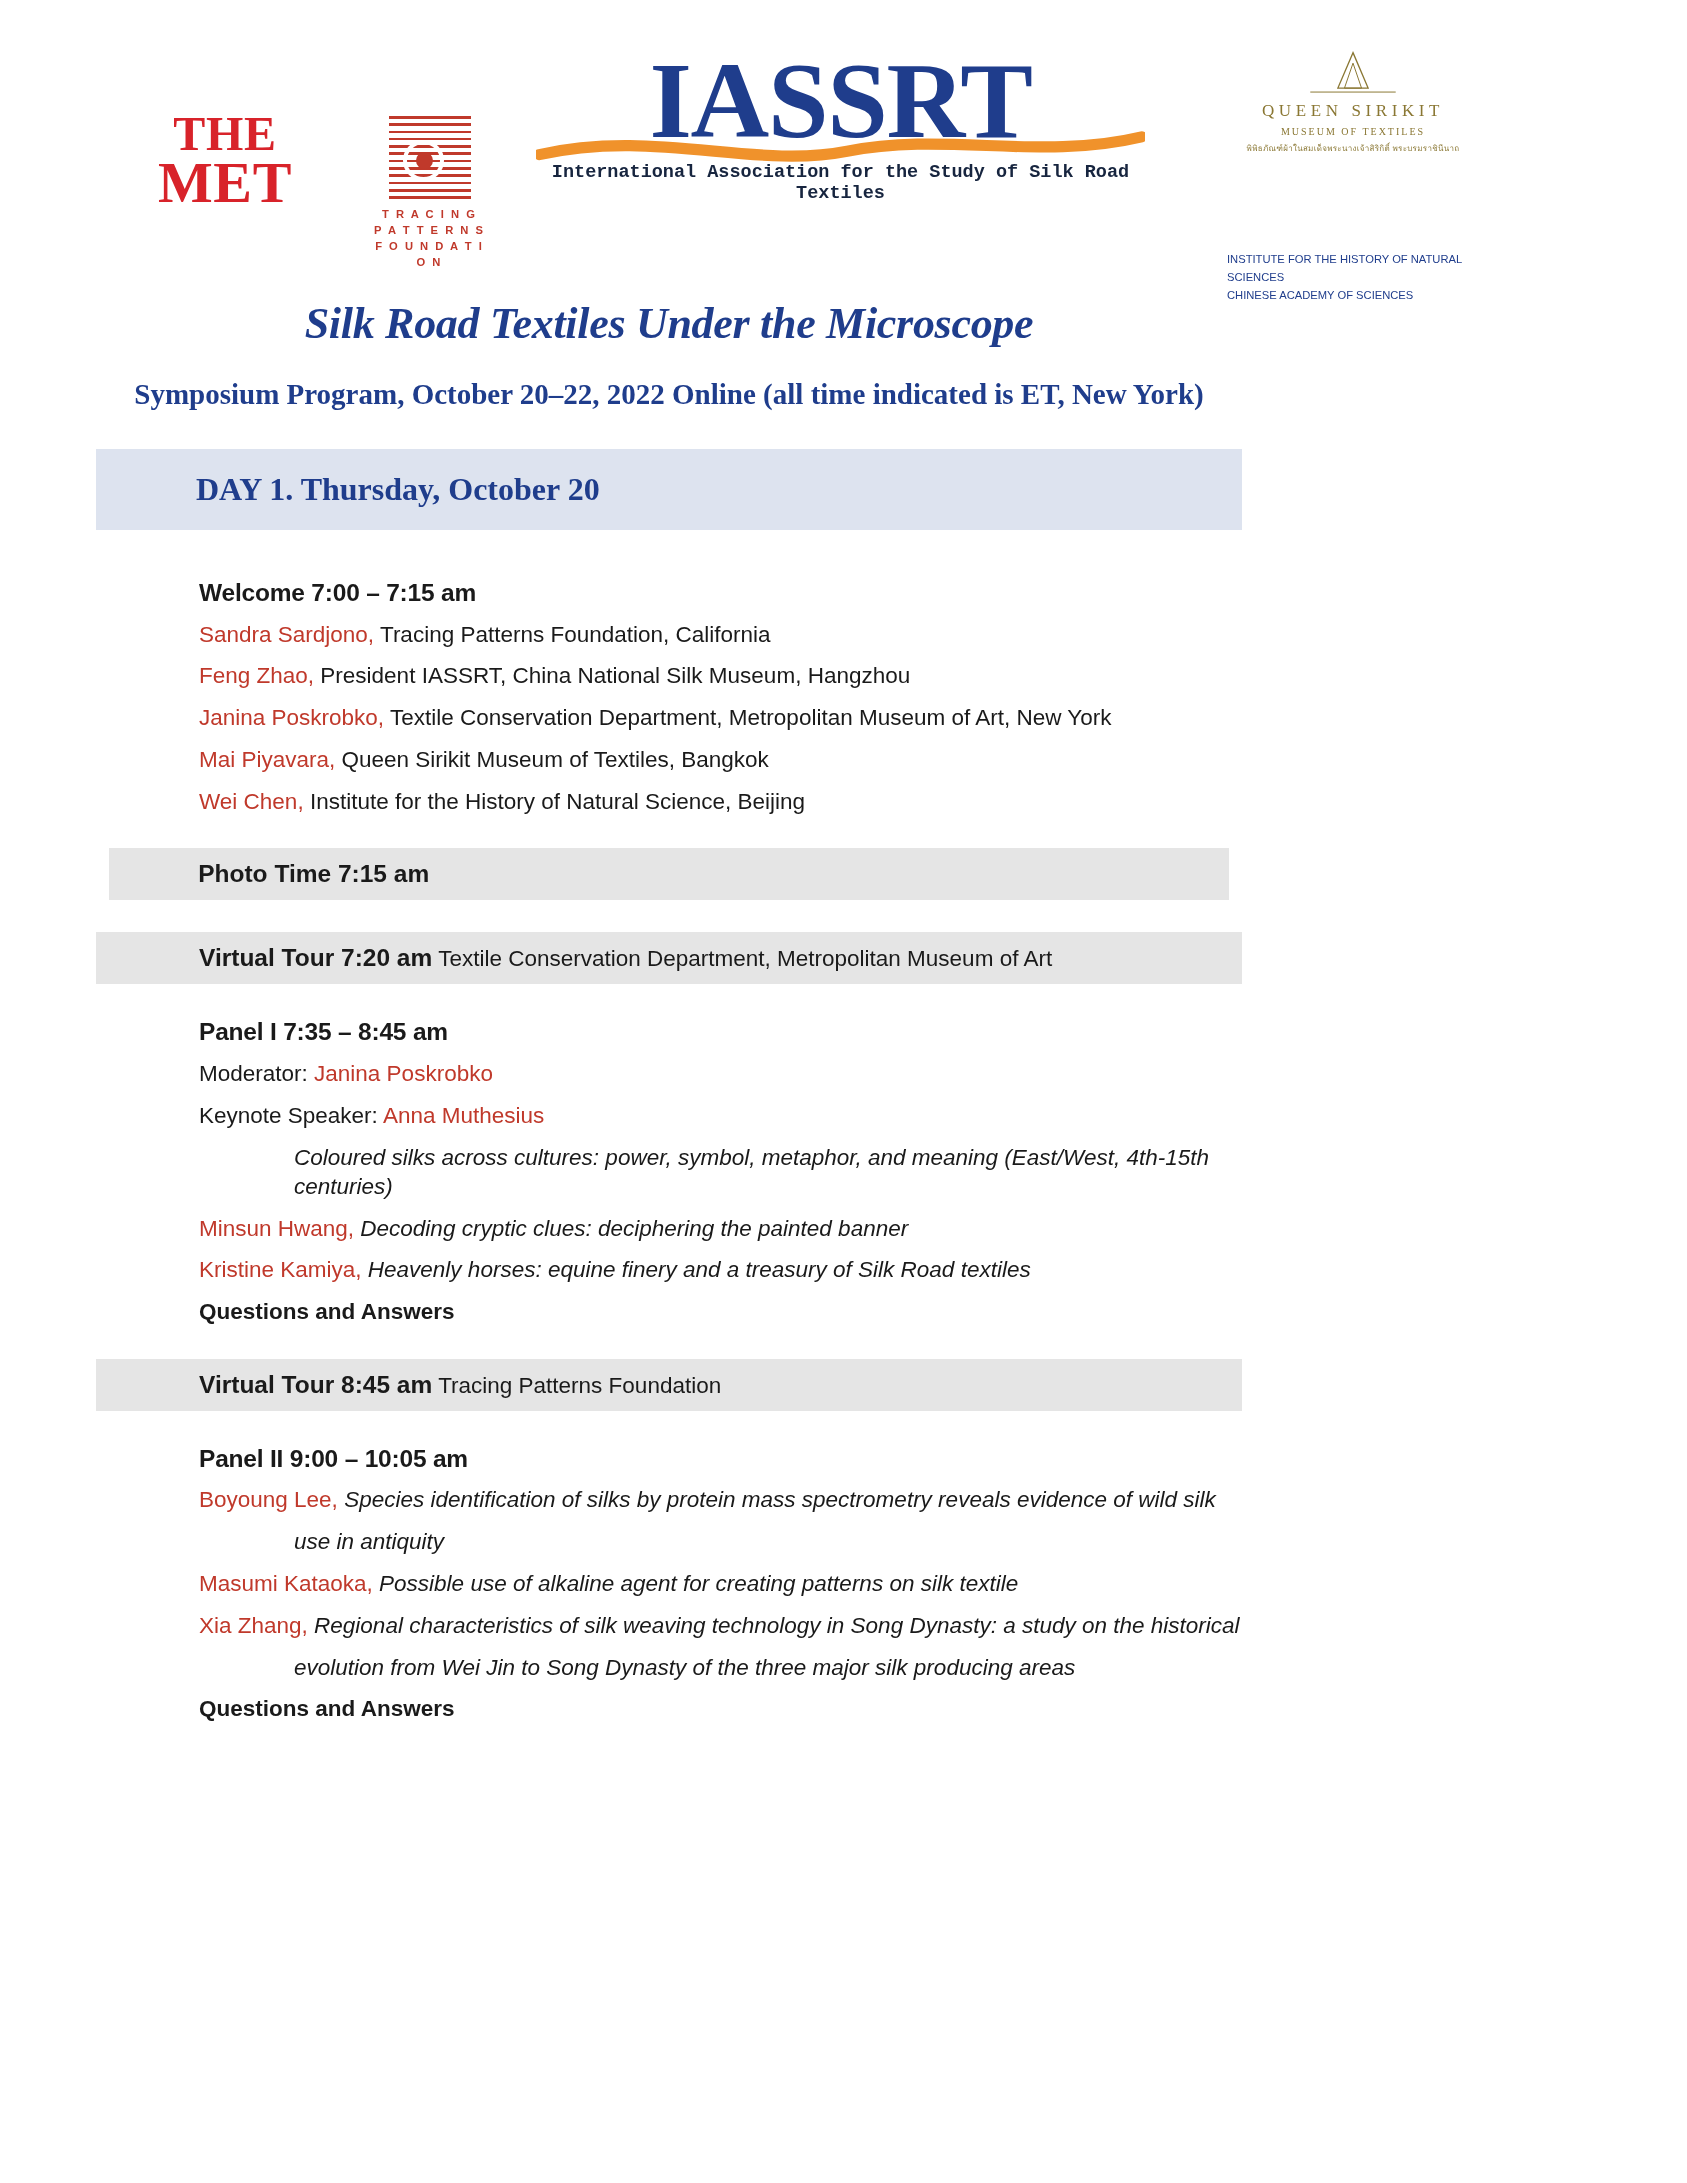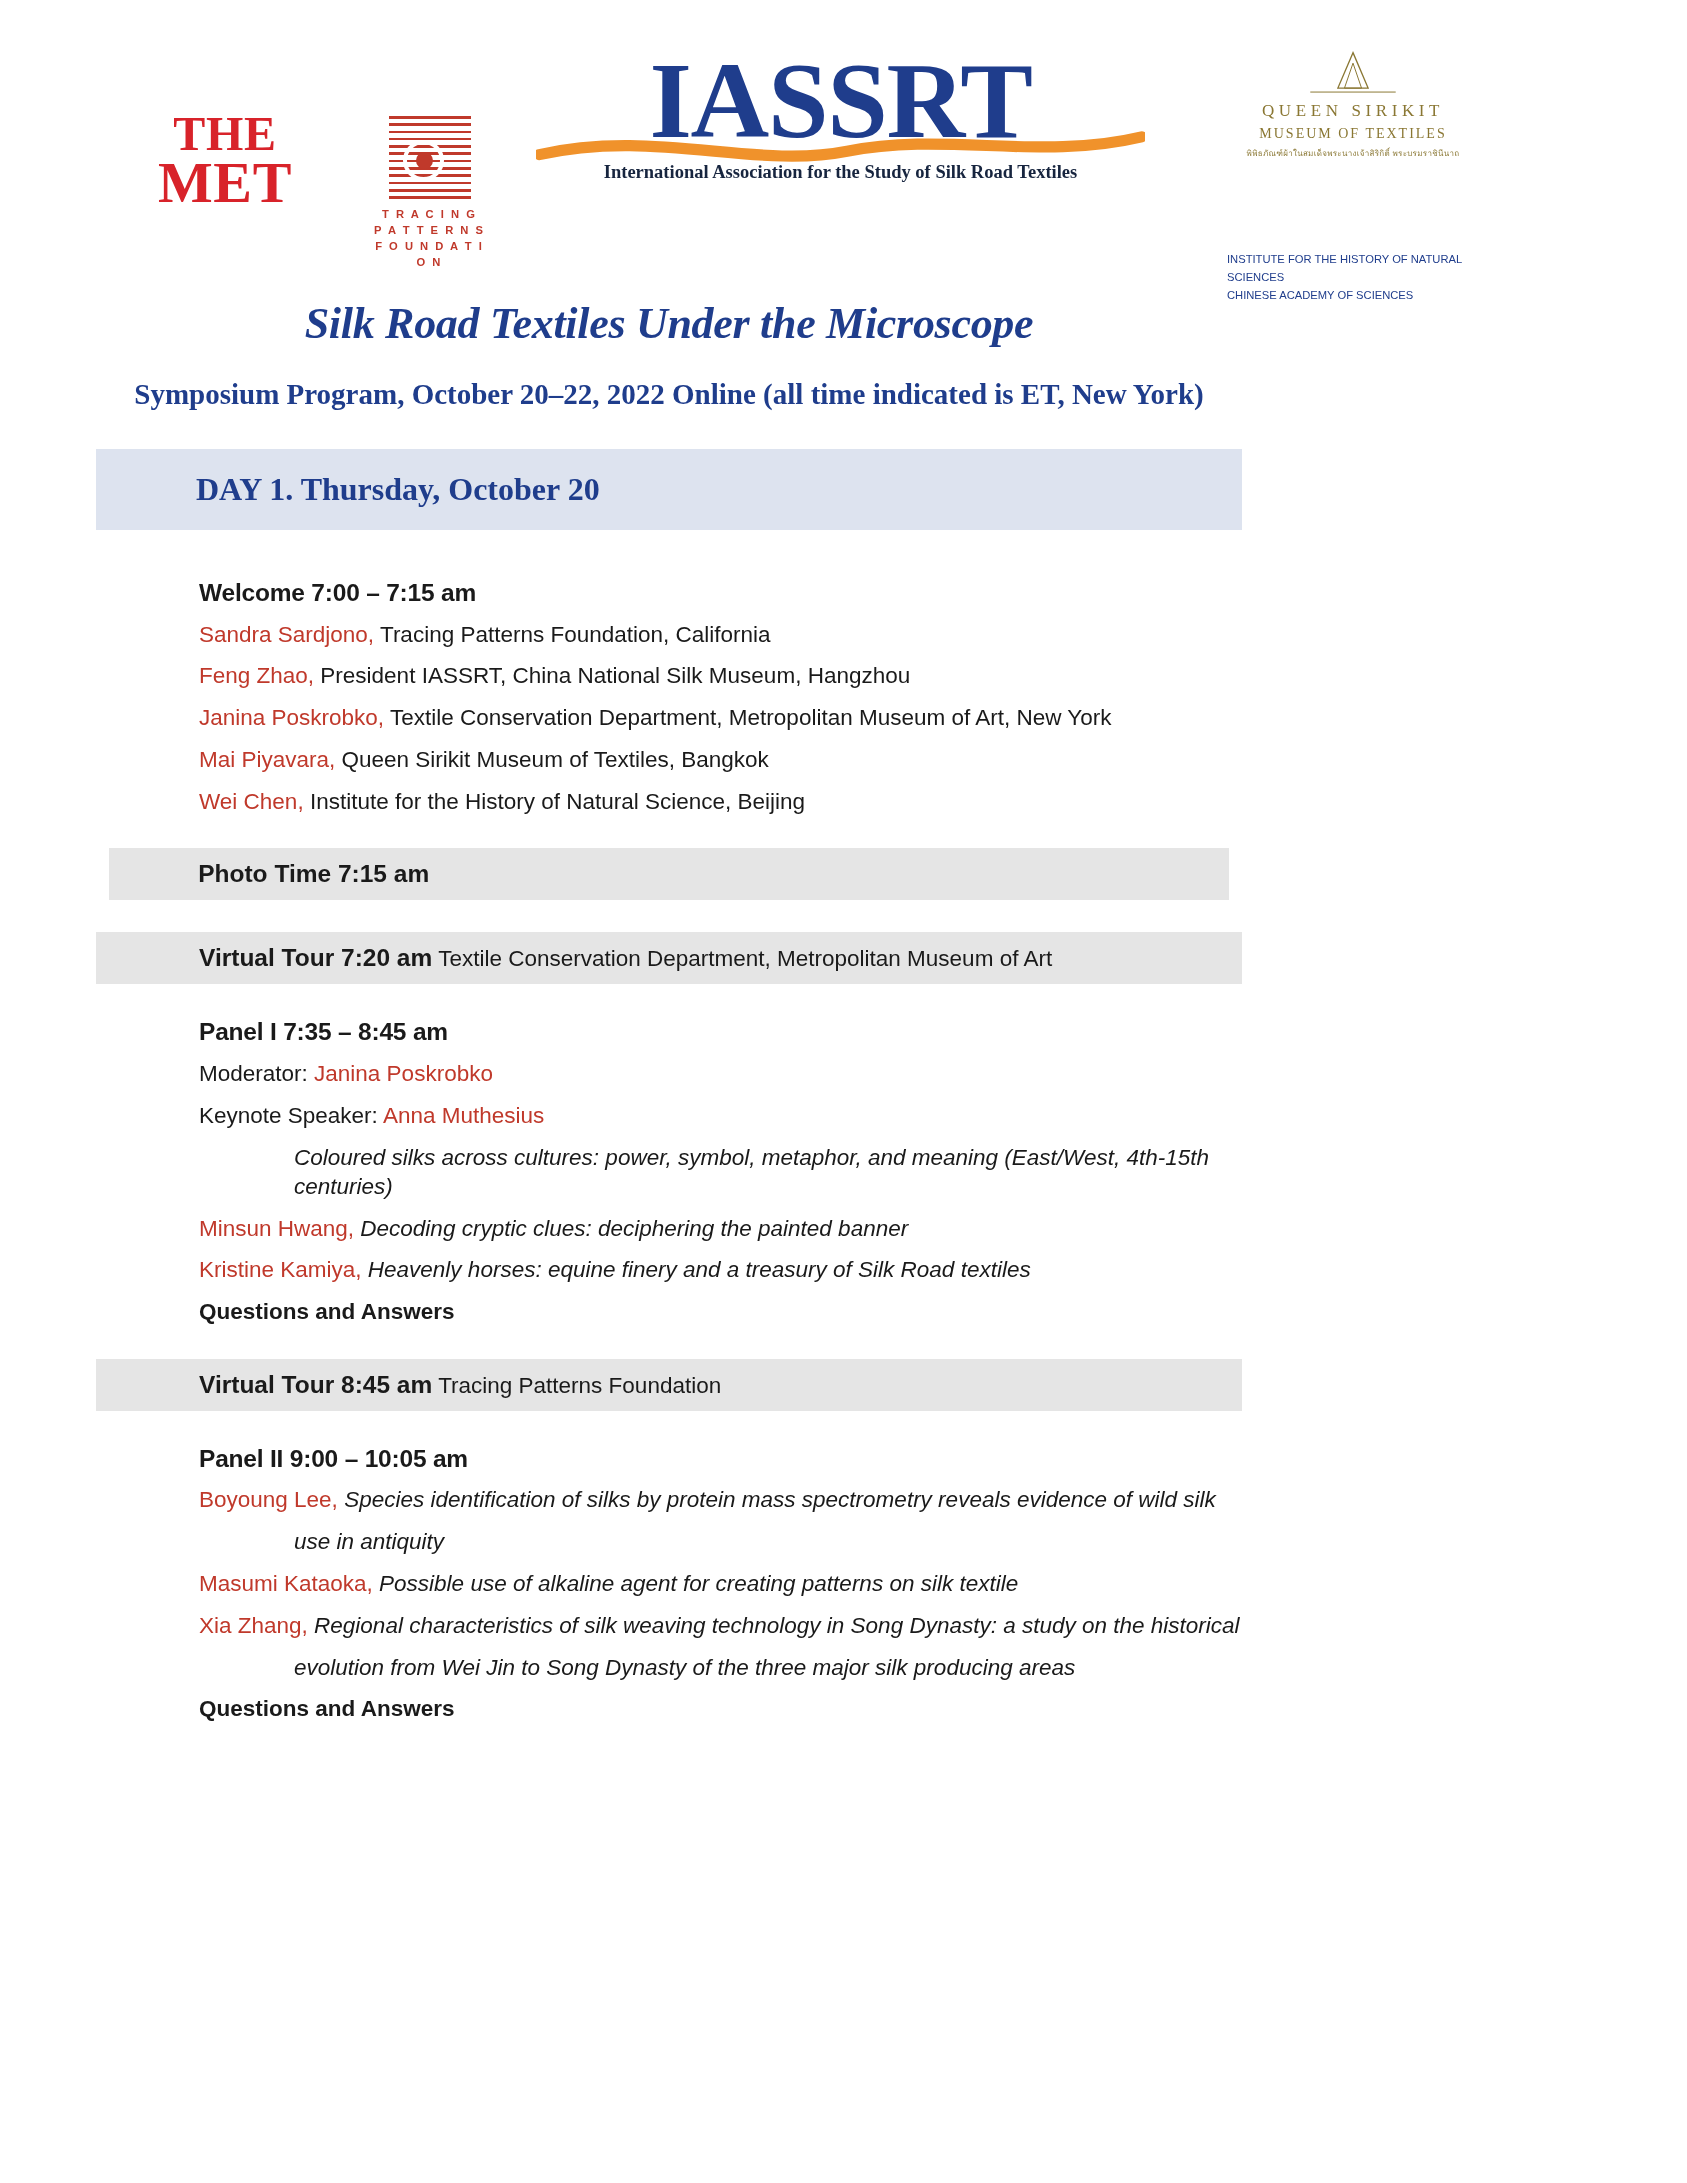--- a/index.html
+++ b/index.html
@@ -104,21 +104,21 @@
     z-index: 2;
   }
   .iassrt-swoosh {
     position: absolute;
     left: 0; top: 79px;
     width: 609px; height: 46px;
     z-index: 1;
     pointer-events: none;
   }
   .iassrt-sub {
-    font-family: Liberation Serif, serif;
+    font-family: Liberation Mono, monospace;
     font-weight: bold;
     font-size: 18.5px;
     color: #17253f;
     margin-top: 6.6px;
   }
 
   .qsmt-logo {
     position: absolute;
     left: 1211px;
     top: 50px;
@@ -128,21 +128,21 @@
   .qsmt-crown { width: 100%; height: 46px; }
   .qsmt-title {
     font-family: "Liberation Serif", serif;
     font-size: 17px;
     letter-spacing: 4.6px;
     color: #8a7733;
     margin-top: 2.6px;
   }
   .qsmt-sub {
     font-family: "Liberation Serif", serif;
-    font-size: 14px;
+    font-size: 10px;
     letter-spacing: 2px;
     color: #8a7733;
     margin-top: 5.3px;
   }
   .qsmt-thai {
     font-size: 8px;
     color: #8a7733;
     margin-top: 5.3px;
     letter-spacing: 0.3px;
   }

